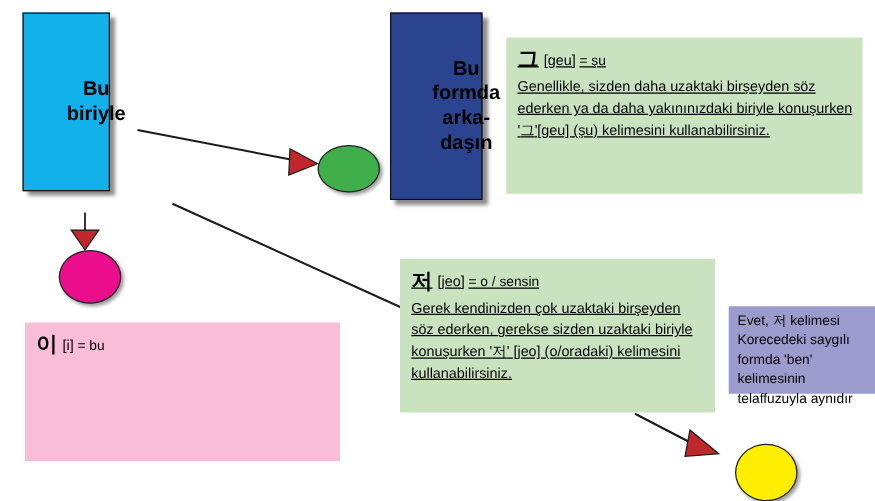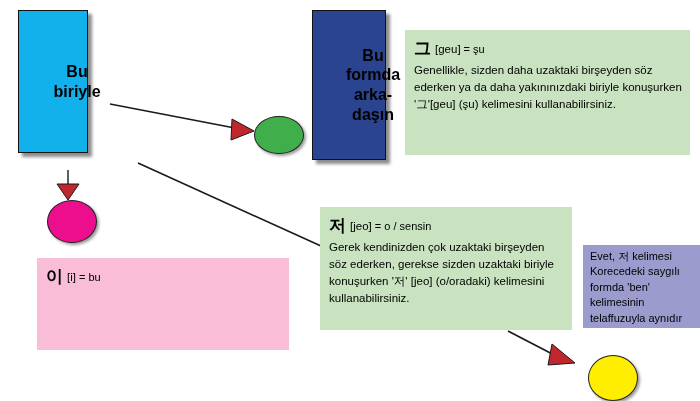--- a/index.html
+++ b/index.html
@@ -57,21 +57,21 @@
   .circle.green   { background: #3fae4b; }
   .circle.yellow  { background: #ffee00; }
 
   
   .note {
     padding: 6px 8px 6px 9px;
     color: #000000;
     font-size: 11.5px;
     line-height: 1.48;
   }
-  .note.green  { background: #c9e3c0; }
+  .note.green  { background: #c9e3c0; text-decoration: underline; }
   .note.pink   { background: #f9bdd8; }
   .note.purple { background: #9b9bce; }
 
   .note .headline {
     display: block;
     margin-bottom: 1px;
     white-space: nowrap;
   }
   .note .hangul-big {
     font-family: "DejaVu Sans", sans-serif;
@@ -168,23 +168,23 @@
     <span class="body"><span>Genellikle, sizden daha uzaktaki birşeyden söz ederken ya da daha yakınınızdaki biriyle konuşurken '</span><span class="hangul-inline">그</span><span>'[geu] (şu) kelimesini kullanabilirsiniz.</span></span>
   </div>
 
   <div class="node note green" style="left:320px; top:207px; width:252px; height:123px;">
     <span class="headline">
       <span class="hangul-big">저</span><span class="roman">[jeo]</span><span class="gloss">= o / sensin</span>
     </span>
     <span class="body"><span>Gerek kendinizden çok uzaktaki birşeyden söz ederken, gerekse sizden uzaktaki biriyle konuşurken '</span><span class="hangul-inline">저</span><span>' [jeo] (o/oradaki) kelimesini kullanabilirsiniz.</span></span>
   </div>
 
-  <div class="node note pink" style="left:20px; top:258px; width:252px; height:92px;margin-left:17px;">
+  <div class="node note pink" style="left:20px; top:258px; width:252px; height:111px;">
     <span class="headline">
       <span class="hangul-big">이</span><span class="roman">[i]</span><span class="gloss">= bu</span>
     </span>
   </div>
 
-  <div class="node note purple" style="left:583px; top:245px; width:117px; height:83px;">
+  <div class="node note purple" style="left:583px; top:245px; width:117px; height:70px;">
     <span><span>Evet, </span><span class="hangul-inline">저</span><span> kelimesi Korecedeki saygılı formda 'ben' kelimesinin telaffuzuyla aynıdır</span></span>
   </div>
 
 </div>
 
 </body></html>

